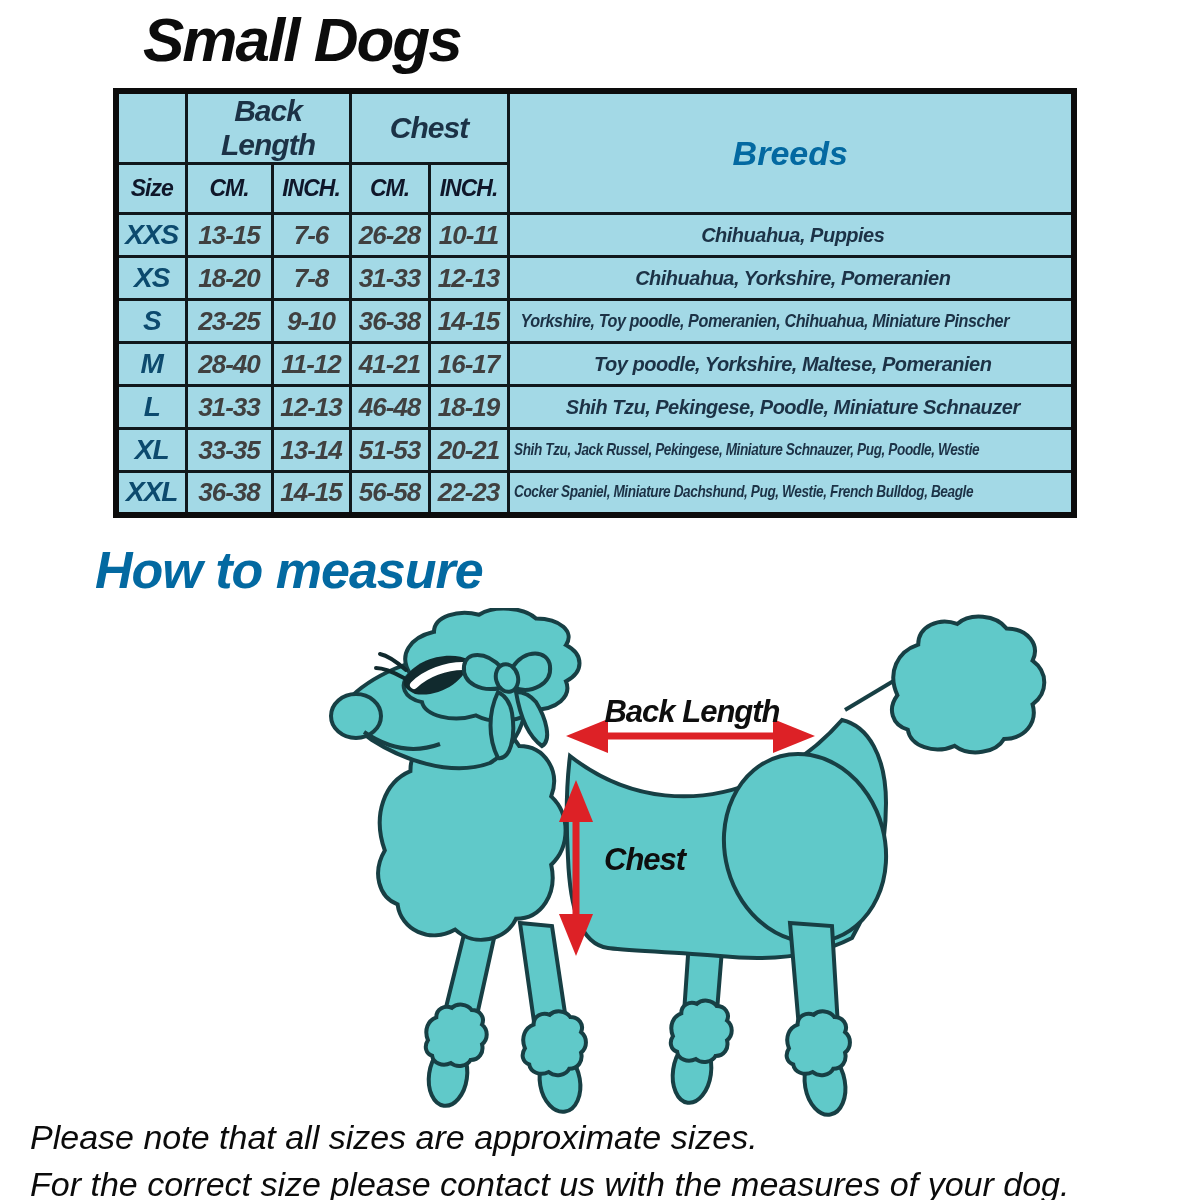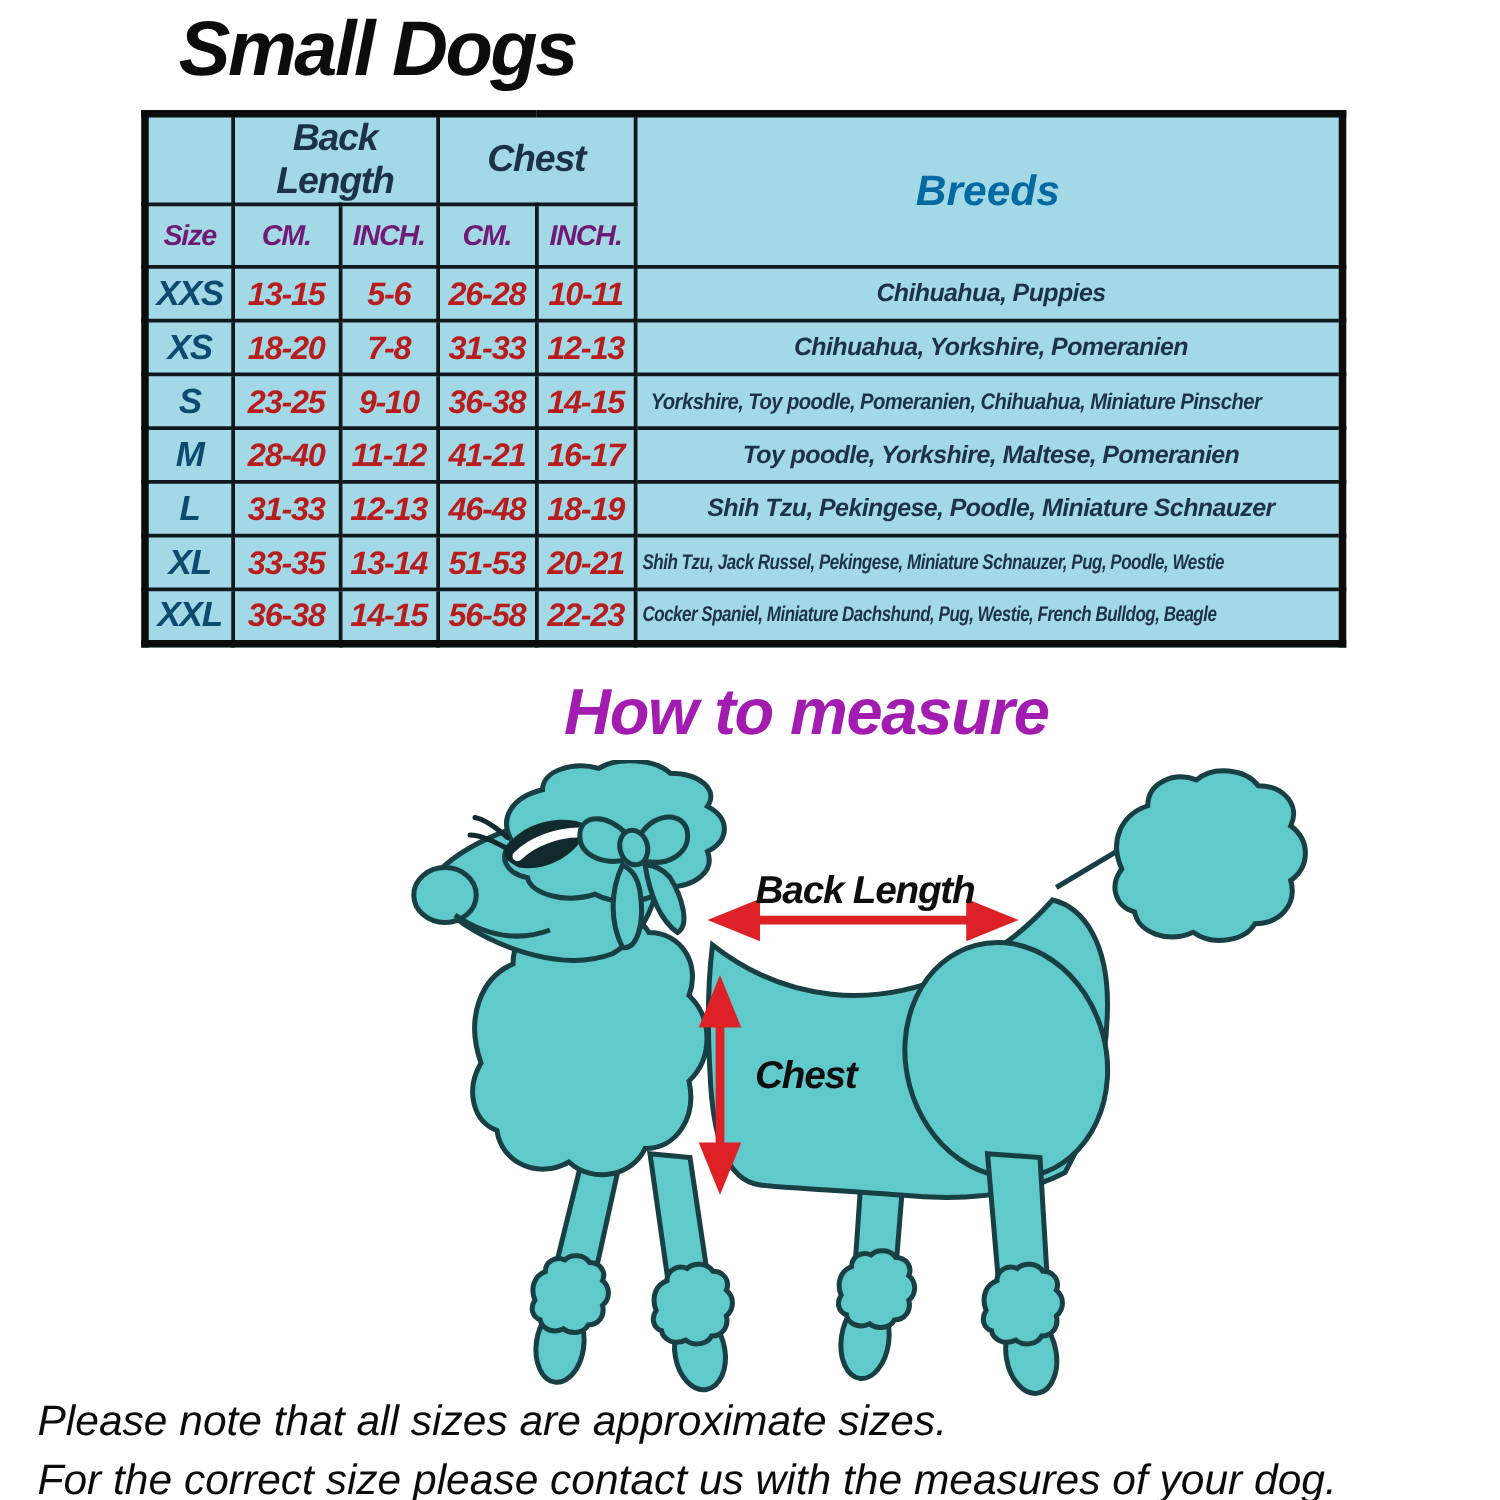--- a/index.html
+++ b/index.html
@@ -2,37 +2,37 @@
 <html><head>
 <meta charset="utf-8">
 <style>
   html,body{margin:0;padding:0;background:#ffffff;}
   #page{position:relative;width:1200px;height:1200px;background:#ffffff;overflow:hidden;
         font-family:"Liberation Sans", sans-serif;font-style:italic;}
 
   
   .main-title{position:absolute;left:143px;top:0px;font-size:62px;font-weight:bold;
               letter-spacing:-2px;color:#0c0c0c;line-height:80px;}
-  .measure-title{position:absolute;left:95px;top:540px;width:1100px;text-align:center;
-                 font-size:52px;font-weight:bold;letter-spacing:-1px;color:#a21caf;}
+  .measure-title{position:absolute;left:95px;top:540px;width:1100px;text-align:left;
+                 font-size:52px;font-weight:bold;letter-spacing:-1px;color:#0369a1;}
 
   
   .size-table-wrap{position:absolute;left:113px;top:88px;}
   table.size-table{border-collapse:collapse;table-layout:fixed;width:964px;
                    background:#a3d9e6;border:6px solid #0c0c0c;}
   table.size-table td,table.size-table th{border:3px solid #10181c;padding:0;
                    text-align:center;vertical-align:middle;overflow:hidden;}
   col.c-size{width:70px;} col.c-bcm{width:86px;} col.c-binch{width:78px;}
   col.c-ccm{width:79px;} col.c-cinch{width:79px;} col.c-breeds{width:auto;}
   tr.hdr1{height:52px;} tr.hdr2{height:50px;} tr.data-row{height:43px;}
   .grp-h{font-size:30px;font-weight:bold;color:#1c3246;letter-spacing:-1px;}
   .breeds-h{font-size:34px;font-weight:bold;color:#0369a1;}
-  .red-h{font-size:23px;font-weight:bold;color:#701a75;letter-spacing:-1px;}
+  .red-h{font-size:23px;font-weight:bold;color:#0f172a;letter-spacing:-1px;}
   .size-cell{font-size:28px;font-weight:bold;color:#0c4a6e;letter-spacing:-1px;}
-  .num-cell{font-size:26px;font-weight:bold;color:#b91c1c;letter-spacing:-1px;}
+  .num-cell{font-size:26px;font-weight:bold;color:#404040;letter-spacing:-1px;}
   td.breeds-cell{text-align:left;}
   td.breeds-cell span{display:inline-block;white-space:nowrap;padding-left:5px;
                       font-size:20px;font-weight:bold;color:#1c3246;letter-spacing:-0.5px;}
   td.breeds-cell span.long1{font-size:18px;transform:scaleX(0.9);transform-origin:0 50%;}
   td.breeds-cell span.long2{font-size:17px;transform:scaleX(0.8);transform-origin:0 50%;}
 
   
   .diagram{position:absolute;left:320px;top:608px;width:760px;height:512px;}
   .dogpart{fill:#60c9c9;stroke:#173f44;stroke-width:4;}
   .pouf{fill:#60c9c9;stroke:#173f44;stroke-width:4;}
@@ -73,21 +73,21 @@
       <tr class="hdr2">
         <td class="red-h">Size</td>
         <td class="red-h">CM.</td>
         <td class="red-h">INCH.</td>
         <td class="red-h">CM.</td>
         <td class="red-h">INCH.</td>
       </tr>
       <tr class="data-row">
         <td class="size-cell">XXS</td>
         <td class="num-cell">13-15</td>
-        <td class="num-cell">5-6</td>
+        <td class="num-cell">7-6</td>
         <td class="num-cell">26-28</td>
         <td class="num-cell">10-11</td>
         <td class="breeds-cell"><span>Chihuahua, Puppies</span></td>
       </tr>
       <tr class="data-row">
         <td class="size-cell">XS</td>
         <td class="num-cell">18-20</td>
         <td class="num-cell">7-8</td>
         <td class="num-cell">31-33</td>
         <td class="num-cell">12-13</td>

